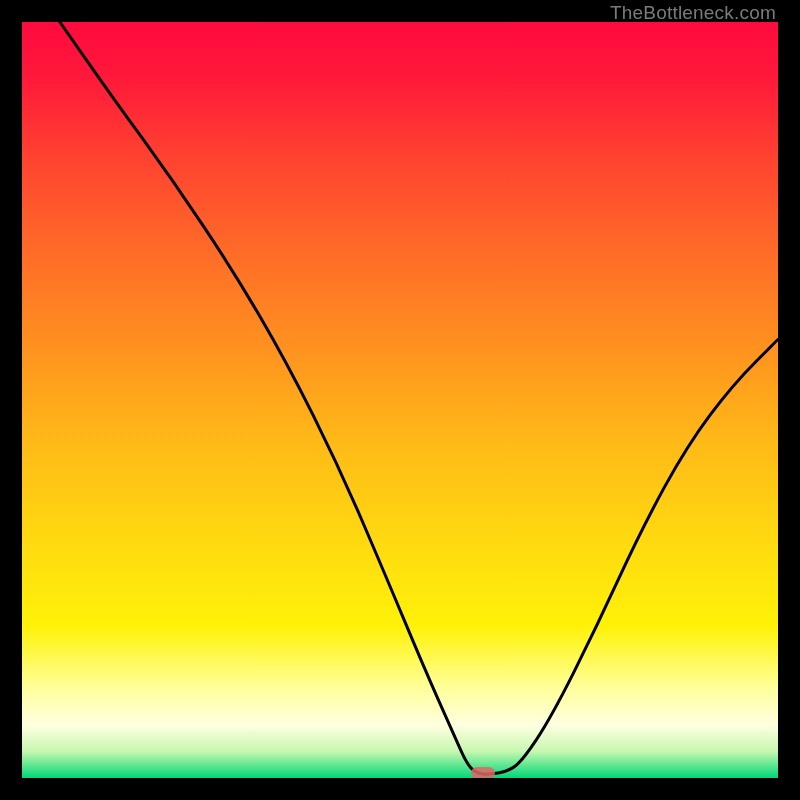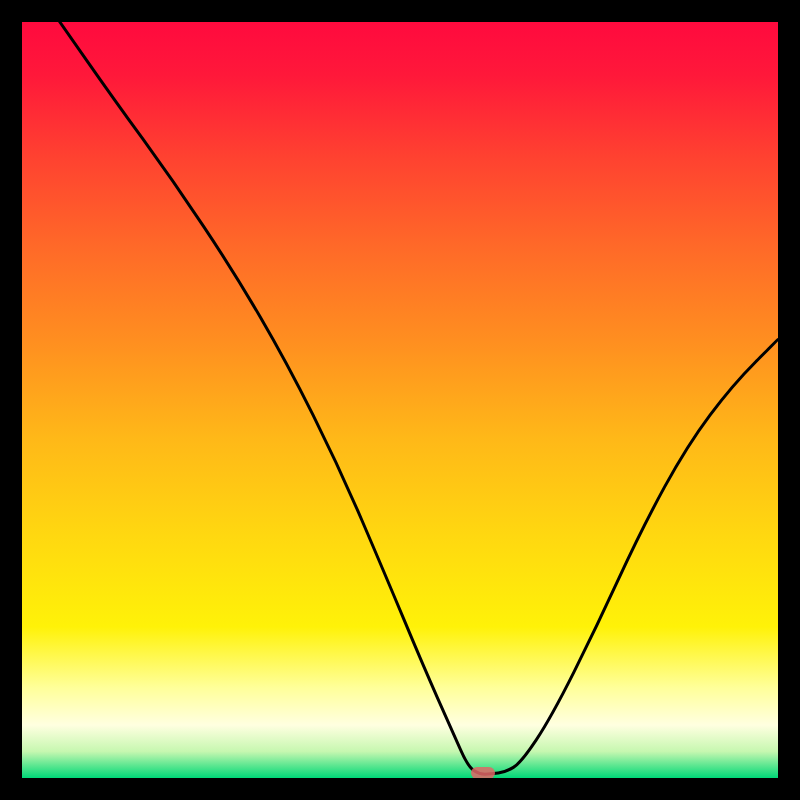--- a/index.html
+++ b/index.html
@@ -54,20 +54,21 @@
     font-family: Arial, Helvetica, sans-serif;
     font-size: 19px;
     color: #7a7a7a;
     letter-spacing: 0.2px;
   }
 </style>
 </head>
 <body>
 
 <div class="frame">
+  <div class="watermark">TheBottleneck.com</div>
   <div class="plot-area">
     <svg class="gradient" viewBox="0 0 756 756" preserveAspectRatio="none">
       <defs>
         <linearGradient id="bg-grad" x1="0" y1="0" x2="0" y2="1">
             <stop offset="0.00%" stop-color="#ff0a3e"></stop>
             <stop offset="7.00%" stop-color="#ff183a"></stop>
             <stop offset="18.00%" stop-color="#ff4230"></stop>
             <stop offset="30.00%" stop-color="#ff6a28"></stop>
             <stop offset="42.00%" stop-color="#ff8e20"></stop>
             <stop offset="55.00%" stop-color="#ffb818"></stop>

